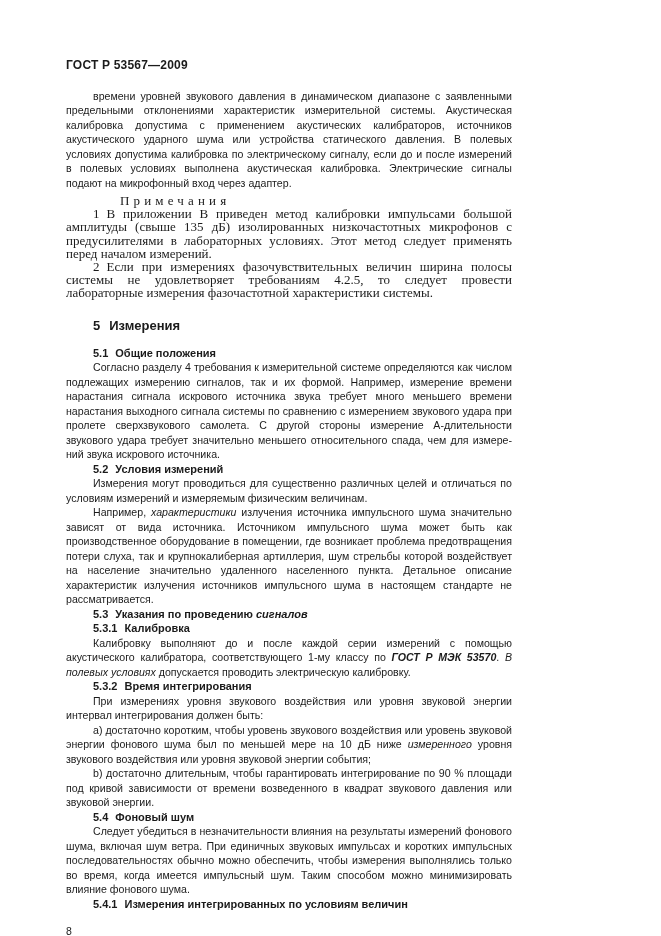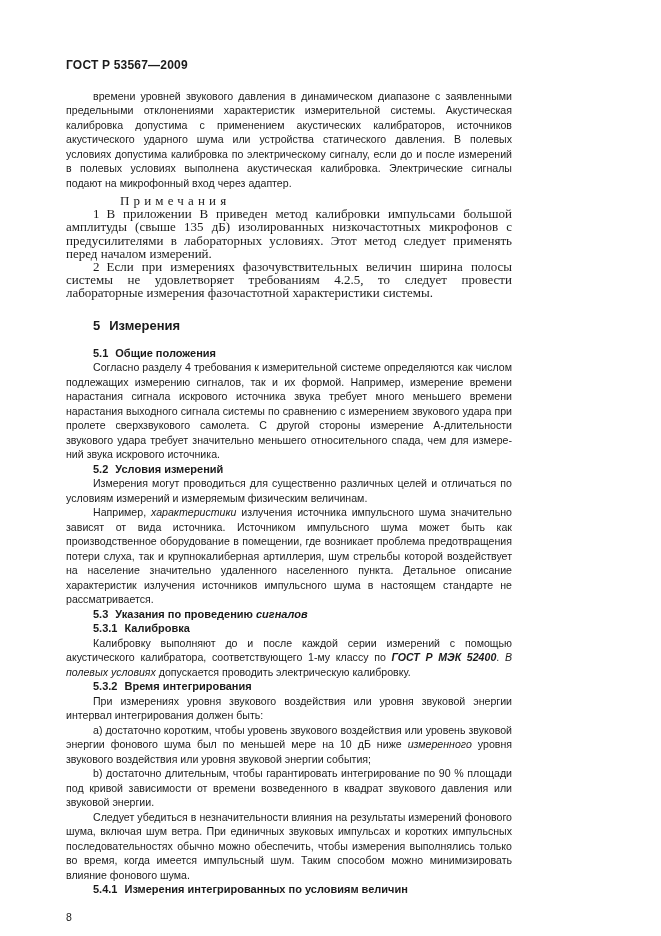--- a/index.html
+++ b/index.html
@@ -90,26 +90,27 @@
   <h2 class="sub"><span class="numsub">5.1</span><span>Общие положения</span></h2>
   <p>Согласно разделу 4 требования к измерительной системе определяются как числом подлежащих измерению сигналов, так и их формой. Например, измерение времени нарастания сигнала искрового источника звука требует много меньшего времени нарастания выходного сигнала системы по сравне­нию с измерением звукового удара при пролете сверхзвукового самолета. С другой стороны измерение А-длительности звукового удара требует значительно меньшего относительного спада, чем для измере­ний звука искрового источника.</p>
 
   <h2 class="sub"><span class="numsub">5.2</span><span>Условия измерений</span></h2>
   <p>Измерения могут проводиться для существенно различных целей и отличаться по условиям изме­рений и измеряемым физическим величинам.</p>
   <p><span>Например, </span><span class="it">характеристики</span><span> излучения источника импульсного шума значительно зависят от вида источника. Источником импульсного шума может быть как производственное оборудование в помеще­нии, где возникает проблема предотвращения потери слуха, так и крупнокалиберная артиллерия, шум стрельбы которой воздействует на население значительно удаленного населенного пункта. Детальное описание характеристик излучения источников импульсного шума в настоящем стандарте не рассмат­ривается.</span></p>
 
   <h2 class="sub"><span class="numsub">5.3</span><span>Указания по проведению </span><span class="bi">сигналов</span></h2>
 
   <h2 class="sub"><span class="numsub">5.3.1</span><span>Калибровка</span></h2>
-  <p><span>Калибровку выполняют до и после каждой серии измерений с помощью акустического калибрато­ра, соответствующего 1-му классу по </span><span class="bi">ГОСТ Р МЭК 52400</span><span>. </span><span class="it">В полевых условиях</span><span> допускается проводить электрическую калибровку.</span></p>
+  <p><span>Калибровку выполняют до и после каждой серии измерений с помощью акустического калибрато­ра, соответствующего 1-му классу по </span><span class="bi">ГОСТ Р МЭК 53570</span><span>. </span><span class="it">В полевых условиях</span><span> допускается проводить электрическую калибровку.</span></p>
 
   <h2 class="sub"><span class="numsub">5.3.2</span><span>Время интегрирования</span></h2>
   <p>При измерениях уровня звукового воздействия или уровня звуковой энергии интервал интегриро­вания должен быть:</p>
   <p><span>a) достаточно коротким, чтобы уровень звукового воздействия или уровень звуковой энергии фонового шума был по меньшей мере на 10 дБ ниже </span><span class="it">измеренного</span><span> уровня звукового воздействия или уровня звуковой энергии события;</span></p>
   <p>b) достаточно длительным, чтобы гарантировать интегрирование по 90 % площади под кривой зависимости от времени возведенного в квадрат звукового давления или звуковой энергии.</p>
 
+  <h2 class="sub"><span class="numsub">5.4</span><span>Фоновый шум</span></h2>
   <p>Следует убедиться в незначительности влияния на результаты измерений фонового шума, вклю­чая шум ветра. При единичных звуковых импульсах и коротких импульсных последовательностях обыч­но можно обеспечить, чтобы измерения выполнялись только во время, когда имеется импульсный шум. Таким способом можно минимизировать влияние фонового шума.</p>
 
   <h2 class="sub"><span class="numsub">5.4.1</span><span>Измерения интегрированных по условиям величин</span></h2>
 
   <div class="page-number">8</div>
 
 </div>
 
 </body></html>

